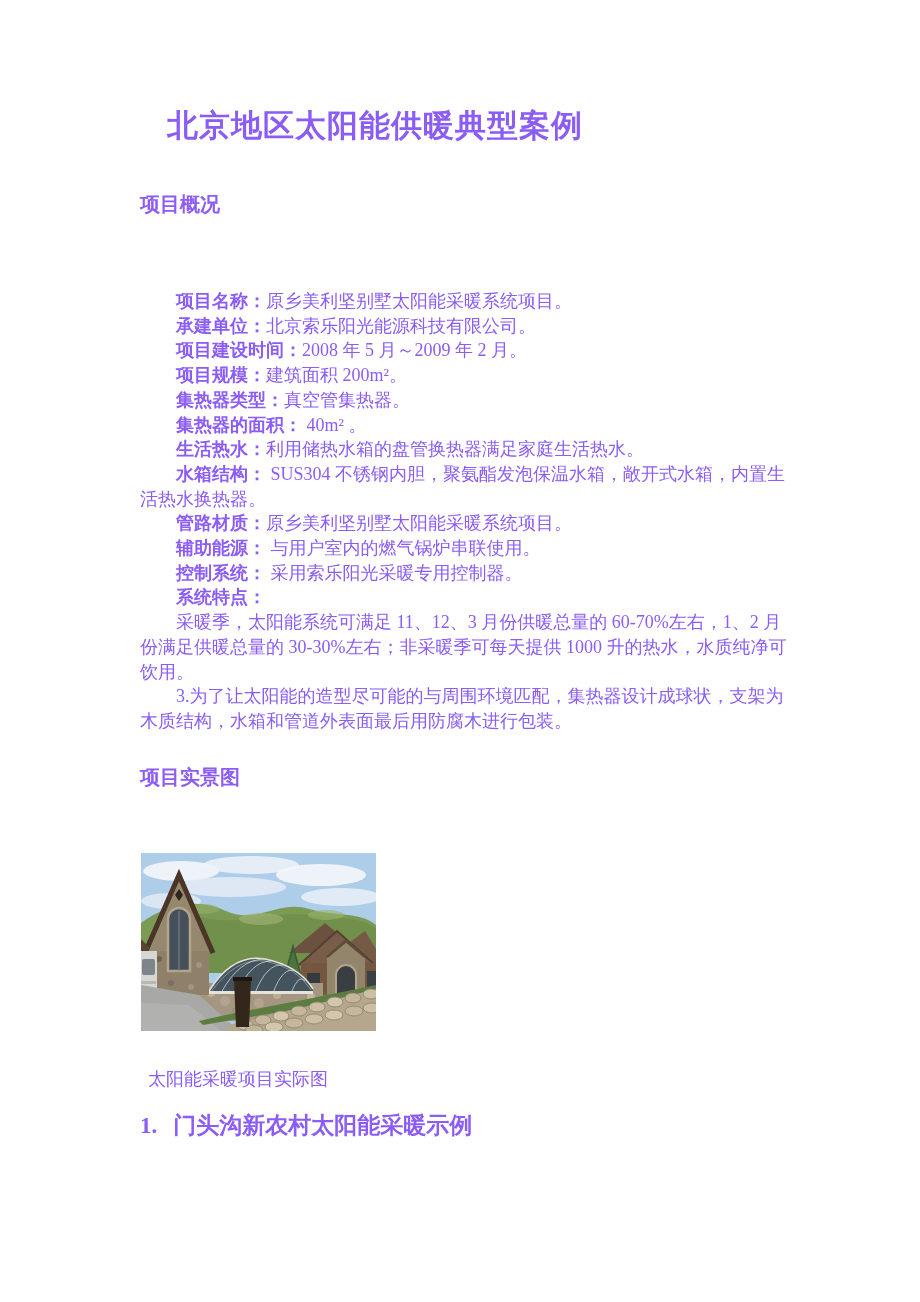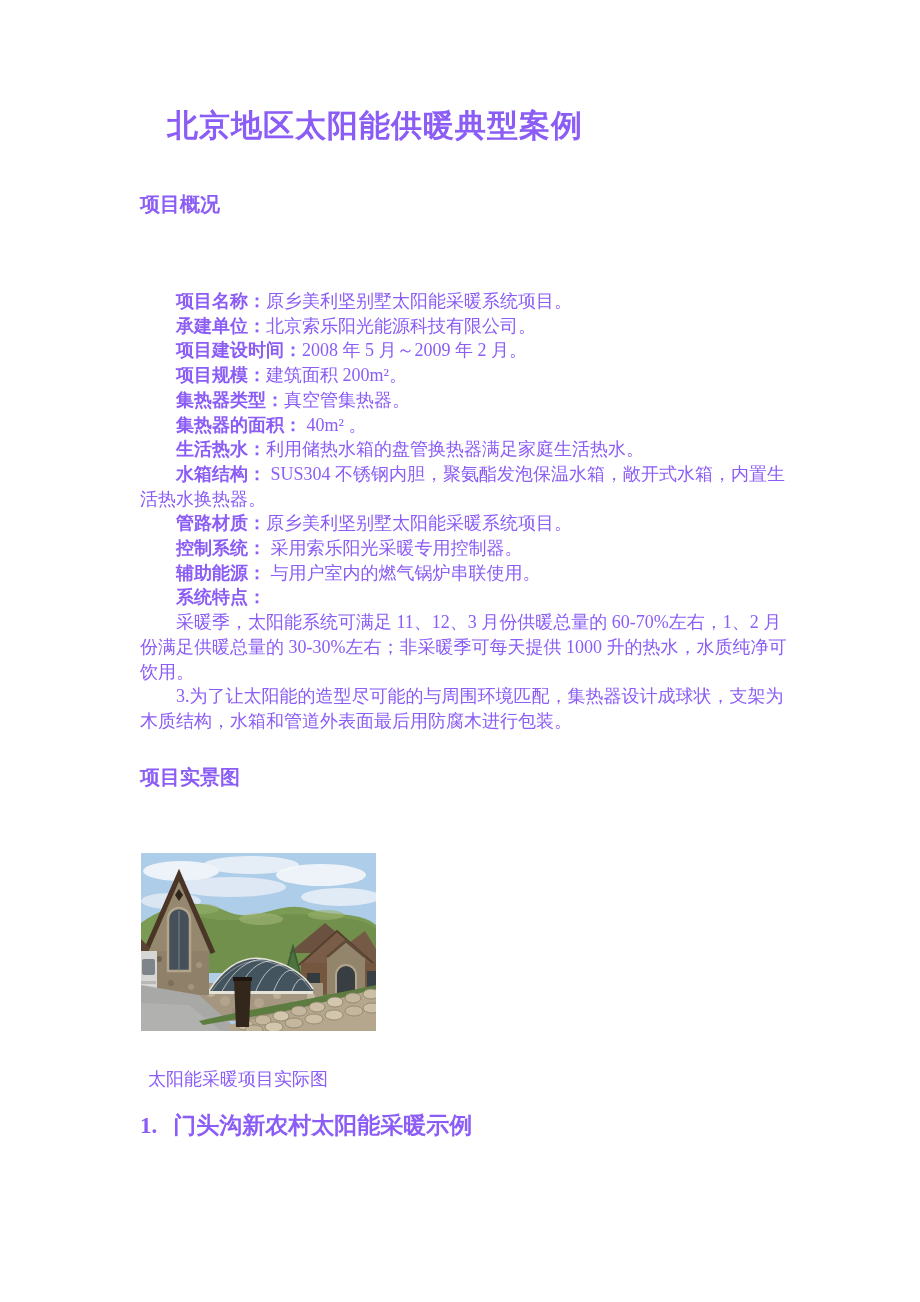--- a/index.html
+++ b/index.html
@@ -54,22 +54,22 @@
   <div class="body-block">
     <p><b>项目名称：</b><span>原乡美利坚别墅太阳能采暖系统项目。</span></p>
     <p><b>承建单位：</b><span>北京索乐阳光能源科技有限公司。</span></p>
     <p><b>项目建设时间：</b><span>2008 年 5 月～2009 年 2 月。</span></p>
     <p><b>项目规模：</b><span>建筑面积 200m²。</span></p>
     <p><b>集热器类型：</b><span>真空管集热器。</span></p>
     <p><b>集热器的面积：</b><span> 40m² 。</span></p>
     <p><b>生活热水：</b><span>利用储热水箱的盘管换热器满足家庭生活热水。</span></p>
     <p><b>水箱结构：</b><span> SUS304 不锈钢内胆，聚氨酯发泡保温水箱，敞开式水箱，内置生活热水换热器。</span></p>
     <p><b>管路材质：</b><span>原乡美利坚别墅太阳能采暖系统项目。</span></p>
+    <p><b>辅助能源：</b><span> 与用户室内的燃气锅炉串联使用。</span></p>
     <p><b>控制系统：</b><span> 采用索乐阳光采暖专用控制器。</span></p>
-    <p><b>辅助能源：</b><span> 与用户室内的燃气锅炉串联使用。</span></p>
     <p><b>系统特点：</b><span></span></p>
     <p>采暖季，太阳能系统可满足 11、12、3 月份供暖总量的 60-70%左右，1、2 月份满足供暖总量的 30-30%左右；非采暖季可每天提供 1000 升的热水，水质纯净可饮用。</p>
     <p>3.为了让太阳能的造型尽可能的与周围环境匹配，集热器设计成球状，支架为木质结构，水箱和管道外表面最后用防腐木进行包装。</p>
   </div>
 
   <h2 class="h2 h2-photos">项目实景图</h2>
 
   <div class="photo-frame">
     <svg viewBox="0 0 235 178" xmlns="http://www.w3.org/2000/svg">
 

